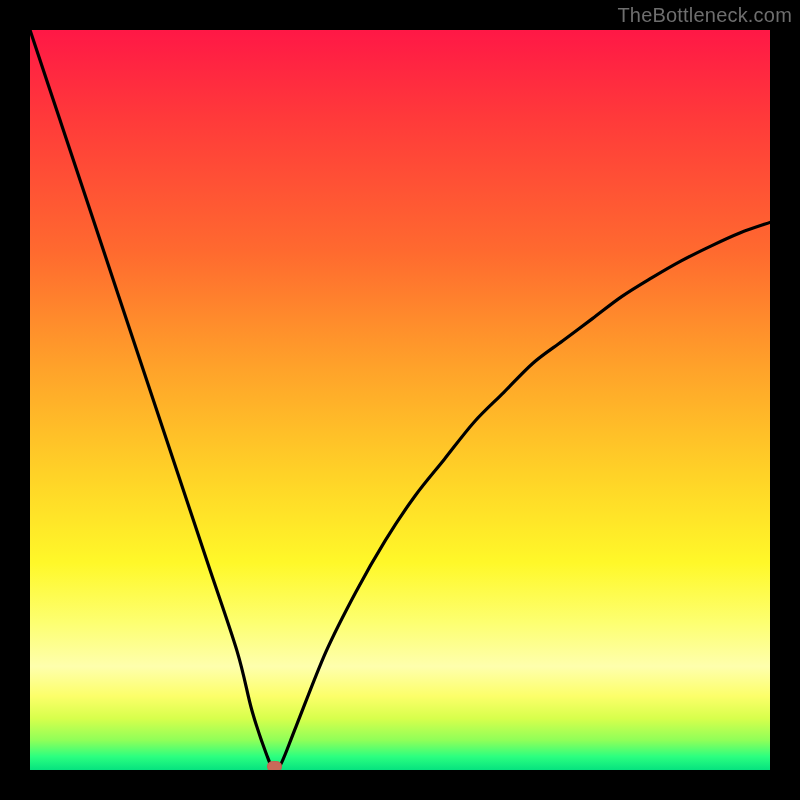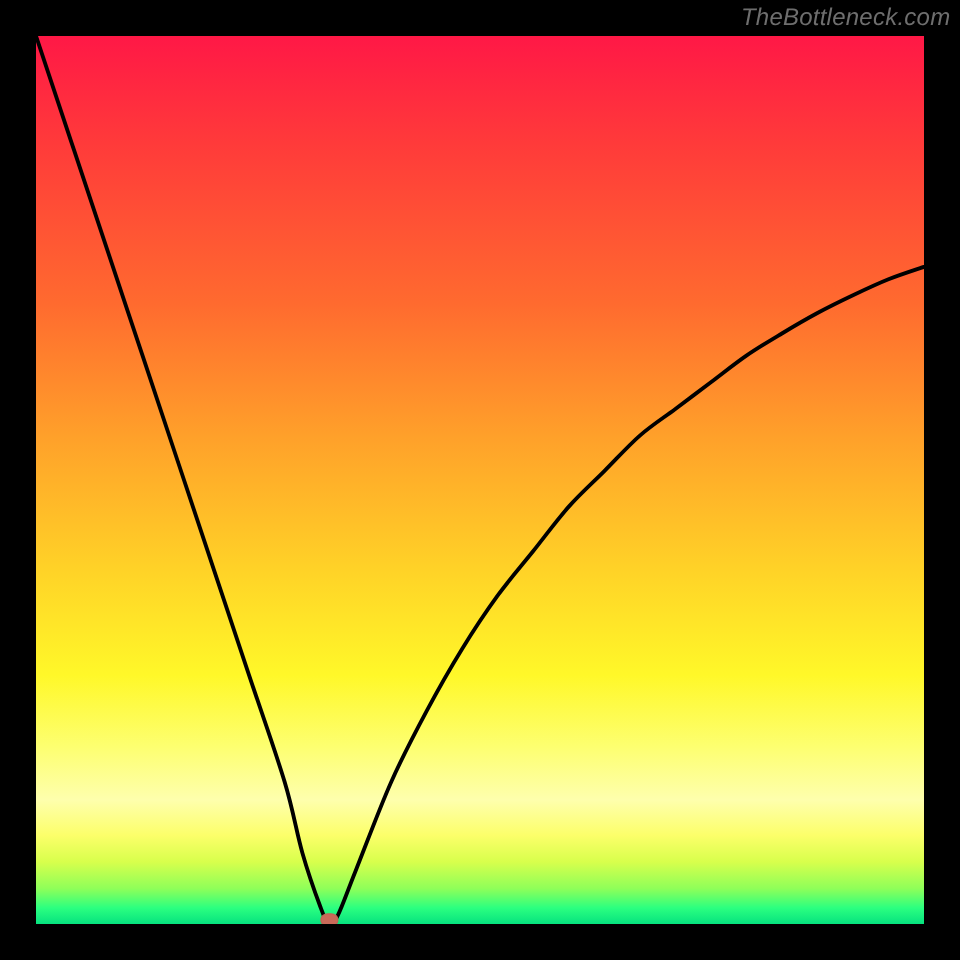--- a/index.html
+++ b/index.html
@@ -55,21 +55,20 @@
   }
   .watermark {
     position: absolute;
     top: 4px;
     right: 8px;
     color: #6e6e6e;
     font-size: 20px;
     letter-spacing: 0.2px;
     font-weight: 500;
     user-select: none;
-    font-style: italic;
   }
   .marker {
     position: absolute;
     width: 15px;
     height: 11px;
     border-radius: 6px / 5px;
     background: #c96a59;
     box-shadow: 0 0 0 1px rgba(0,0,0,0.05) inset;
   }
 </style>

